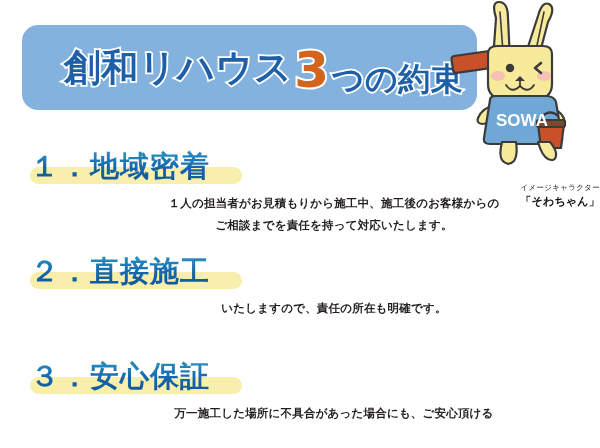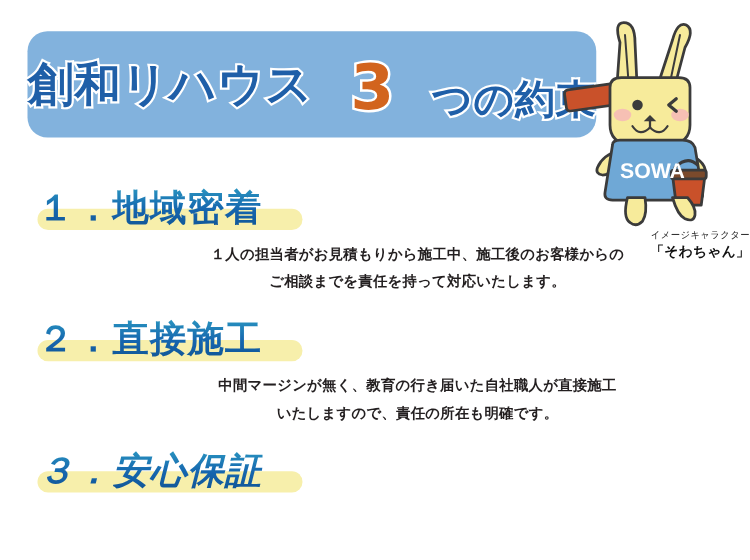--- a/index.html
+++ b/index.html
@@ -24,25 +24,26 @@
     border-radius: 16px;
   }
   #banner-title {
     position: absolute;
     left: 0;
     top: 0;
     width: 455px;
     height: 85px;
     display: flex;
     align-items: center;
-    justify-content: space-between;
+    justify-content: center;
     white-space: nowrap;
     font-family: "DejaVu Sans", "Liberation Sans", sans-serif;
     font-weight: bold;
     letter-spacing: 0.5px;
+    padding-left: 28px;
   }
   #banner-title .t-main {
     font-size: 37px;
     color: #1f5fa8;
     -webkit-text-stroke: 3.5px #ffffff;
     paint-order: stroke fill;
     text-shadow:
       0 0 2px #ffffff,
       1px 1px 0 rgba(255,255,255,0.9);
   }
@@ -57,39 +58,39 @@
   }
   #banner-title .t-tail {
     font-size: 32px;
     color: #1f5fa8;
     -webkit-text-stroke: 3.5px #ffffff;
     paint-order: stroke fill;
     margin-top: 25px;
   }
 
   
-  #mascot { position: absolute; left: 440px; top: 16px; width: 160px; height: 180px; text-decoration: underline; }
+  #mascot { position: absolute; left: 440px; top: 0; width: 160px; height: 180px; text-decoration: underline; }
   #mascot svg { display: block; }
   #mascot-caption {
     position: absolute;
     left: 470px;
     top: 183px;
     width: 130px;
     text-align: right;
     font-family: "DejaVu Sans", "Liberation Sans", sans-serif;
     line-height: 1.45;
   }
   #mascot-caption .cap-small { display: block; font-size: 7.5px; color: #222; letter-spacing: 0.3px; }
   #mascot-caption .cap-name  { display: block; font-size: 11px; font-weight: bold; color: #111; letter-spacing: 0.2px; }
 
   
   .promise { position: absolute; left: 0; width: 600px; }
   #promise-1 { top: 146px; }
   #promise-2 { top: 251px; }
-  #promise-3 { top: 356px; font-style: italic; }
+  #promise-3 { top: 356px; }
 
   .promise-heading {
     position: relative;
     height: 42px;
     padding-left: 30px;
   }
   .heading-bar {
     position: absolute;
     left: 30px;
     top: 21px;
@@ -199,25 +200,25 @@
     <span>ご相談までを責任を持って対応いたします。</span>
   </div>
 </div>
 
 <div class="promise" id="promise-2">
   <div class="promise-heading">
     <div class="heading-bar"></div>
     <span class="heading-text">２．直接施工</span>
   </div>
   <div class="promise-body">
-    <span>中間マージンが無く、教育の行き届いた自社職人が直接施工</span>
     <span>いたしますので、責任の所在も明確です。</span>
   </div>
 </div>
 
 <div class="promise" id="promise-3">
   <div class="promise-heading">
     <div class="heading-bar"></div>
     <span class="heading-text">３．安心保証</span>
   </div>
   <div class="promise-body">
+    <span>万一施工した場所に不具合があった場合にも、ご安心頂ける</span>
   </div>
 </div>
 
 </body></html>

